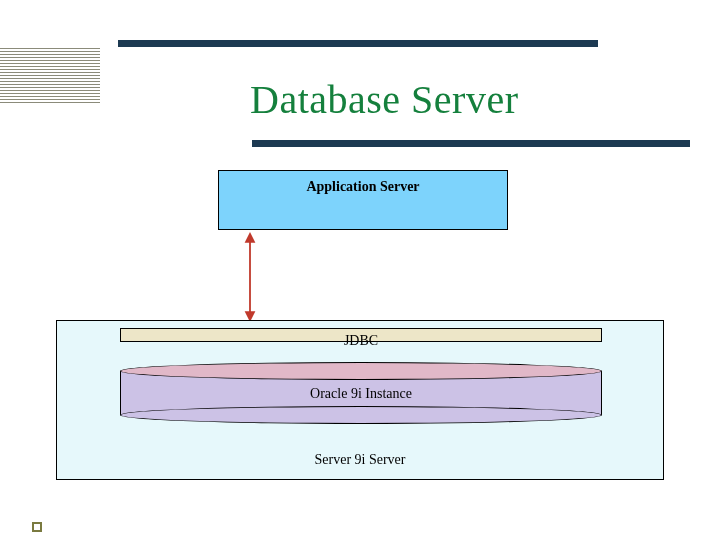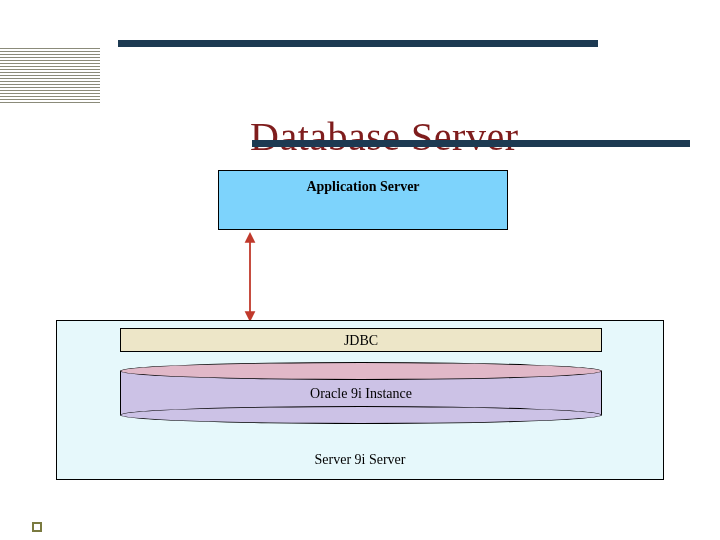--- a/index.html
+++ b/index.html
@@ -47,24 +47,23 @@
     height: 7px;
     background: #1d3a52;
   }
 
   
   .title {
     position: absolute;
     left: 250px;
     top: 76px;
     font-size: 40px;
-    color: #7f1d1d;
+    color: #15803d;
     letter-spacing: 0.5px;
     white-space: nowrap;
-    margin-top: 37px;
   }
 
   
   .bullet-sq {
     position: absolute;
     left: 32px;
     top: 522px;
     width: 10px;
     height: 10px;
     background: transparent;
@@ -110,21 +109,21 @@
     background: #e6f8fb;
     box-sizing: border-box;
   }
 
   
   .jdbc-bar {
     position: absolute;
     left: 120px;
     top: 328px;
     width: 482px;
-    height: 24px;
+    height: 14px;
     border: 1px solid #000;
     background: #ede6c8;
     text-align: center;
     font-size: 14px;
     line-height: 24px;
     box-sizing: border-box;
   }
 
   
   .cylinder {

